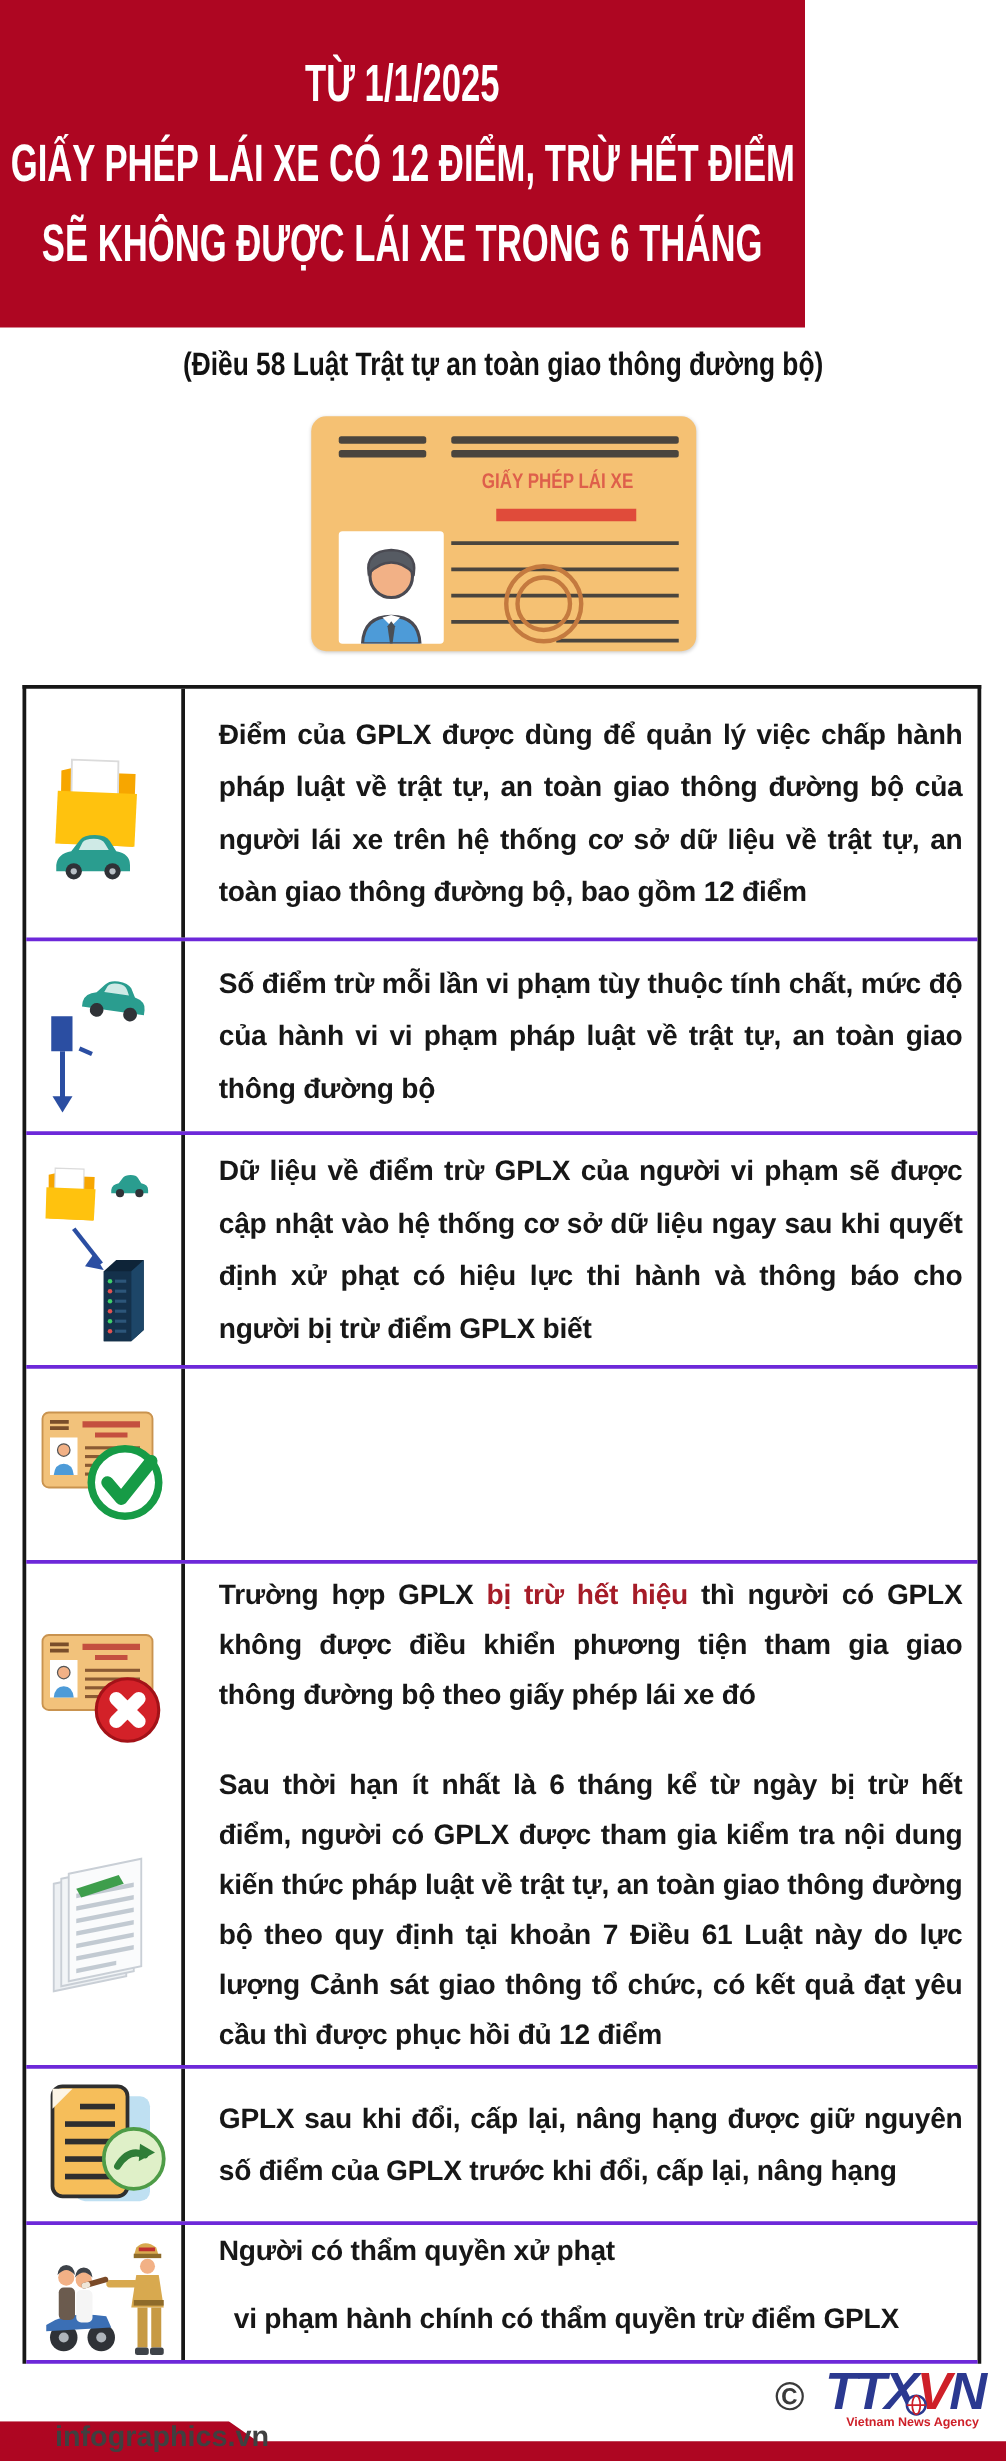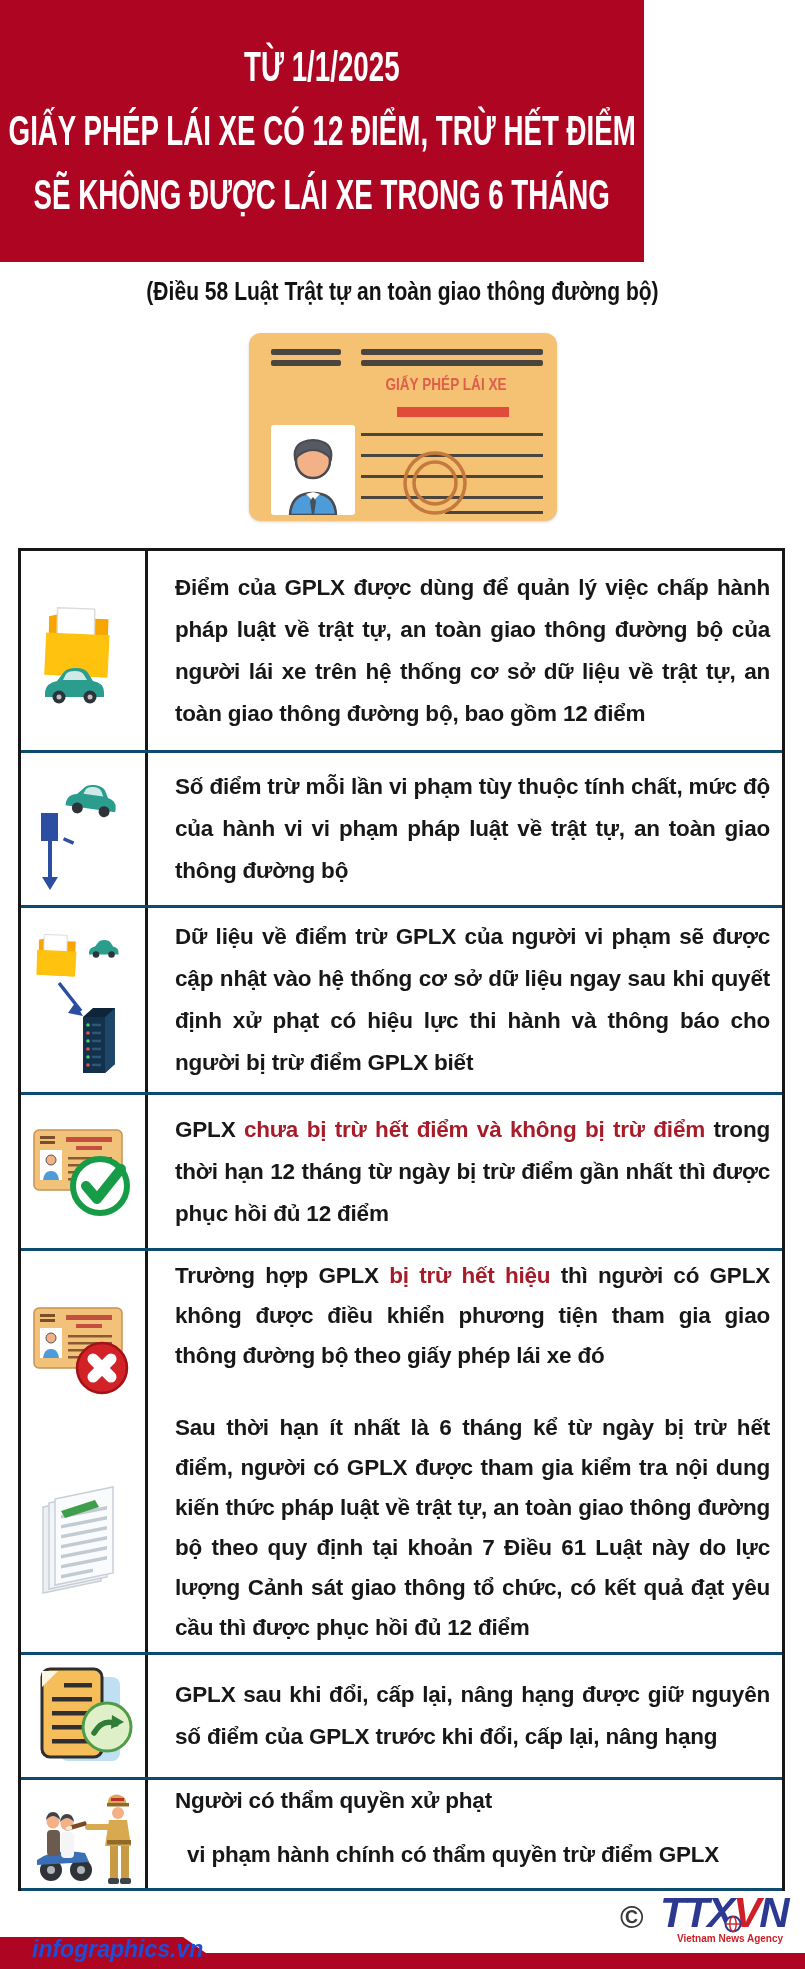--- a/index.html
+++ b/index.html
@@ -28,35 +28,35 @@
   .card-redbar{position:absolute;left:148px;top:74px;width:112px;height:10px;background:#E04B3A;}
   .card-photo{position:absolute;left:22px;top:92px;width:84px;height:90px;background:#fff;
               border-radius:3px;overflow:hidden;}
   .cline{position:absolute;left:112px;width:182px;height:3px;background:#4a453e;}
   .cline.l1{top:100px;} .cline.l2{top:121px;} .cline.l3{top:142px;} .cline.l4{top:163px;}
   .cline.l5{left:196px;top:178px;width:98px;}
   .card-stamp{position:absolute;left:150px;top:116px;}
   
   .info-table{position:absolute;left:18px;top:548px;width:767px;border:3px solid #171717;
               border-bottom:none;box-sizing:border-box;background:#fff;}
-  .row{display:flex;border-bottom:3px solid #0c4a6e;box-sizing:border-box;}
+  .row{display:flex;border-bottom:3px solid #6d28d9;box-sizing:border-box;}
   .icon-cell{flex:0 0 127px;border-right:3px solid #171717;box-sizing:border-box;
              display:flex;flex-direction:column;align-items:center;justify-content:center;}
   .icon-cell.spread{justify-content:space-around;padding:14px 0;}
   .text-cell{flex:1;padding:0 12px 0 27px;display:flex;flex-direction:column;justify-content:center;}
   .para{margin:0;font-weight:bold;font-size:22.5px;line-height:42px;text-align:justify;
         color:#171717;letter-spacing:-0.2px;}
   .row5 .para{line-height:40px;}
   .row5 .para + .para{margin-top:32px;}
   .para .red{color:var(--accent_red_text);}
   .para.noj{text-align:left;}
   
   .footer-band{position:absolute;left:0;top:1930px;width:805px;height:39px;background:var(--footer_red);
                clip-path:polygon(0 7px,183px 7px,206px 23px,805px 23px,805px 39px,0 39px);}
-  .infographics{position:absolute;left:32px;top:1936px;color:#1d4ed8;font-style:italic;font-weight:bold;
+  .infographics{position:absolute;left:44px;top:1936px;color:#404040;font-weight:bold;
                 font-size:23px;z-index:3;}
   .copyright{position:absolute;left:620px;top:1899px;font-size:32px;color:#3a3a3a;font-weight:bold;}
   .ttxvn{position:absolute;left:660px;top:1892px;font-style:italic;font-weight:bold;font-size:42px;
          letter-spacing:-2px;line-height:1;color:var(--ttxvn_blue);white-space:nowrap;}
   .ttxvn .v{color:var(--ttxvn_red);}
   .agency{position:absolute;left:668px;top:1933px;width:124px;text-align:center;
           color:var(--ttxvn_red);font-weight:bold;font-size:10px;}
   .globe{position:absolute;left:724px;top:1915px;z-index:2;}
 </style>
 </head>
@@ -192,23 +192,20 @@
           <rect x="10" y="28" width="22" height="30" fill="#fff"></rect>
           <circle cx="21" cy="38" r="5" fill="#F2B186" stroke="#555" stroke-width="1"></circle>
           <path d="M13 58 q1 -9 8 -9 q7 0 8 9 z" fill="#4D9BD8"></path>
           <rect x="38" y="35" width="44" height="2.5" fill="#8A5A33"></rect>
           <rect x="38" y="42" width="44" height="2.5" fill="#8A5A33"></rect>
           <rect x="38" y="49" width="44" height="2.5" fill="#8A5A33"></rect>
           <rect x="38" y="56" width="34" height="2.5" fill="#8A5A33"></rect>
           <circle cx="70" cy="64" r="27" fill="#fff" stroke="#169B46" stroke-width="6"></circle>
           <path d="M56 64 l11 13 24 -30" stroke="#169B46" stroke-width="10" fill="none" stroke-linecap="round" stroke-linejoin="round"></path>
         </svg>
-      </div>
-      <div class="text-cell">
-        <p class="para"><span>GPLX </span><span class="red">chưa bị trừ hết điểm và không bị trừ điểm</span><span> trong thời hạn 12 tháng từ ngày bị trừ điểm gần nhất thì được phục hồi đủ 12 điểm</span></p>
       </div>
     </div>
 
     <div class="row row5" style="height:404px">
       <div class="icon-cell spread">
         <svg width="106" height="96" viewBox="0 0 106 96">
           <rect x="4" y="6" width="88" height="60" rx="5" fill="#F2C27B" stroke="#C9934F" stroke-width="1.5"></rect>
           <rect x="10" y="12" width="15" height="3" fill="#7A4E2B"></rect>
           <rect x="10" y="17" width="15" height="3" fill="#7A4E2B"></rect>
           <rect x="36" y="13" width="46" height="5" fill="#C44F3F"></rect>

